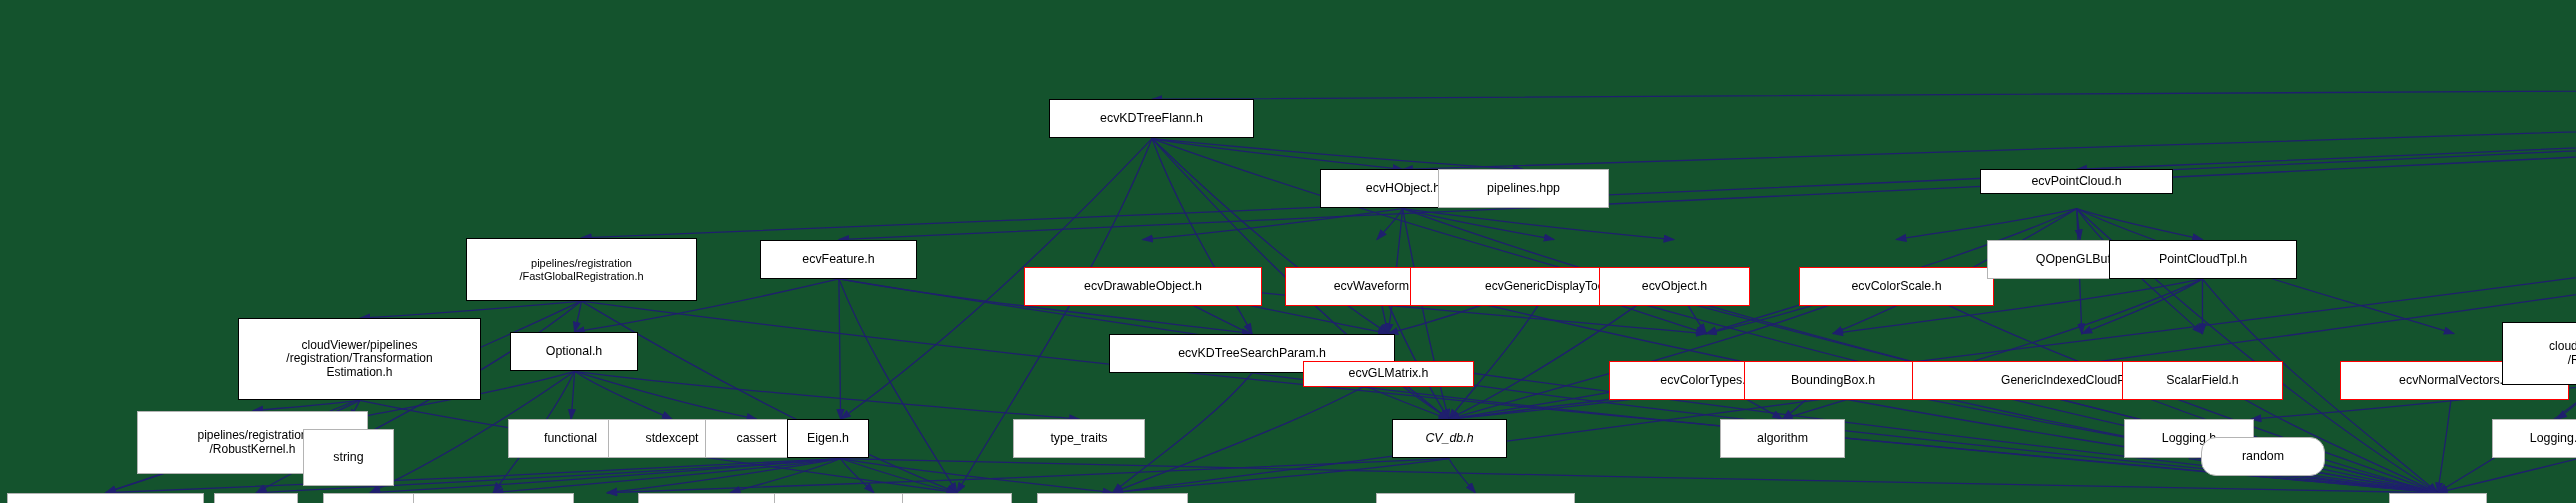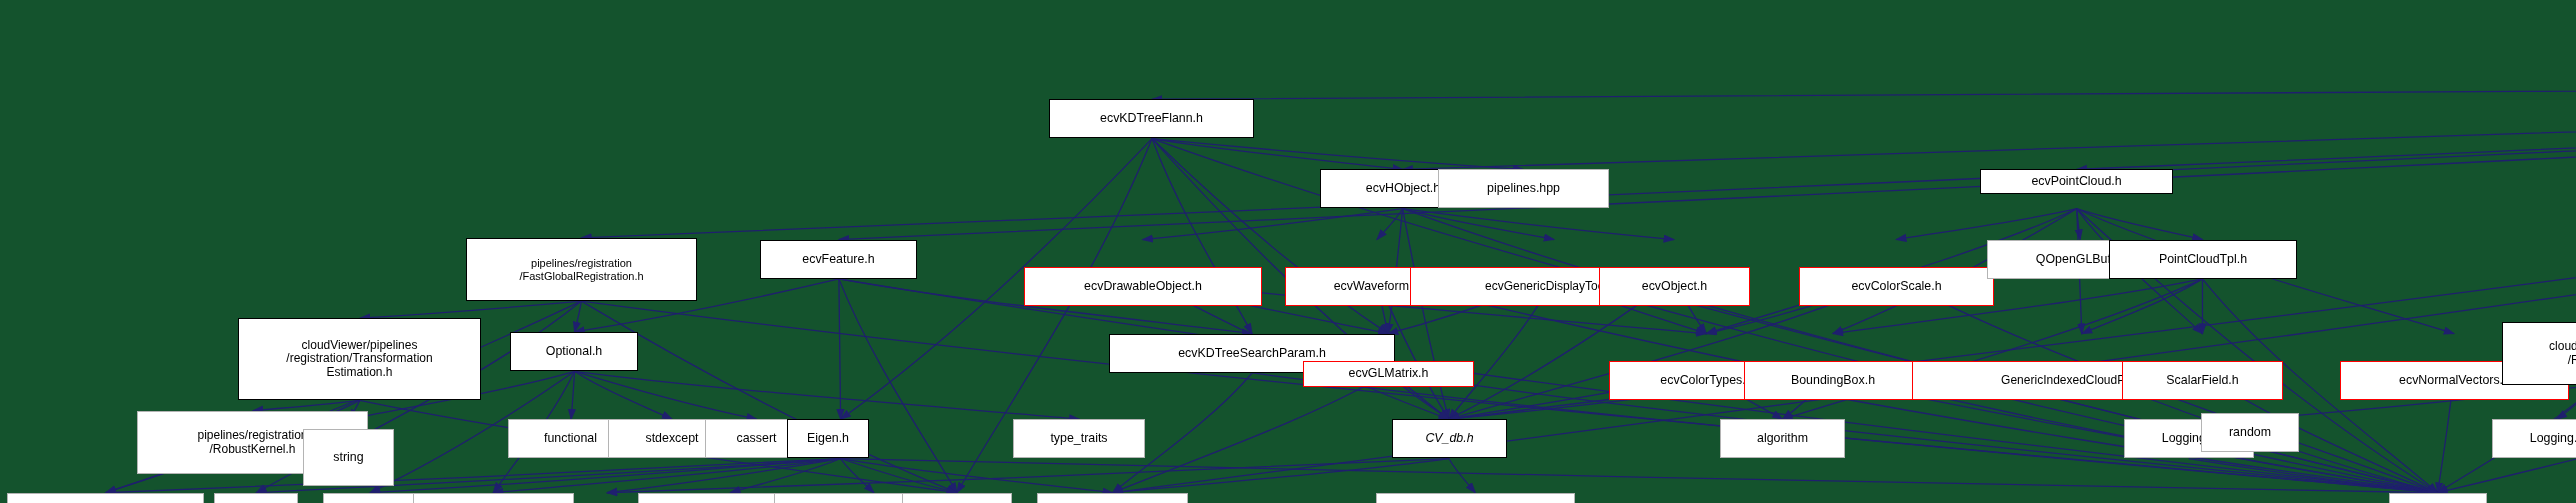--- a/index.html
+++ b/index.html
@@ -197,21 +197,21 @@
 /RobustKernel.h</div>
       <div class="node grey" style="left: 303px; top: 419px; width: 91px; height: 57px; margin-top: 10px;">string</div>
       <div class="node grey" style="left: 508px; top: 419px; width: 125px; height: 39px;">functional</div>
       <div class="node grey" style="left: 608px; top: 419px; width: 128px; height: 39px;">stdexcept</div>
       <div class="node grey" style="left: 705px; top: 419px; width: 103px; height: 39px;">cassert</div>
       <div class="node black" style="left: 787px; top: 419px; width: 82px; height: 39px;">Eigen.h</div>
       <div class="node grey" style="left: 1013px; top: 419px; width: 132px; height: 39px;">type_traits</div>
       <div class="node black" style="left: 1392px; top: 419px; width: 115px; height: 39px; font-style: italic;">CV_db.h</div>
       <div class="node grey" style="left: 1720px; top: 419px; width: 125px; height: 39px;">algorithm</div>
       <div class="node grey" style="left: 2124px; top: 419px; width: 130px; height: 39px;">Logging.h</div>
-      <div class="node grey" style="left: 2201px; top: 413px; width: 98px; height: 39px;">random</div>
+      <div class="node grey" style="left: 2201px; top: 437px; width: 124px; height: 39px; border-radius: 15px;">random</div>
       <div class="node grey" style="left: 2492px; top: 419px; width: 130px; height: 39px;">Logging.h</div>
       <div class="node grey" style="left: 6.8px; top: 493px; width: 197px; height: 39px;">Eigen/Geometry</div>
       <div class="node grey" style="left: 214px; top: 493px; width: 84px; height: 39px;">tuple</div>
       <div class="node grey" style="left: 323px; top: 493px; width: 92px; height: 39px;">utility</div>
       <div class="node grey" style="left: 413px; top: 493px; width: 161px; height: 39px;">initializer_list</div>
       <div class="node red" style="left: 527px; top: 493px; width: 159px; height: 39px;">CVCoreLib.h</div>
       <div class="node grey" style="left: 638px; top: 493px; width: 183px; height: 39px;">unordered_map</div>
       <div class="node grey" style="left: 774px; top: 493px; width: 200px; height: 39px;">Eigen/StdVector</div>
       <div class="node grey" style="left: 902px; top: 493px; width: 110px; height: 39px;">memory</div>
       <div class="node grey" style="left: 1037px; top: 493px; width: 151px; height: 39px;">Eigen/Core</div>

